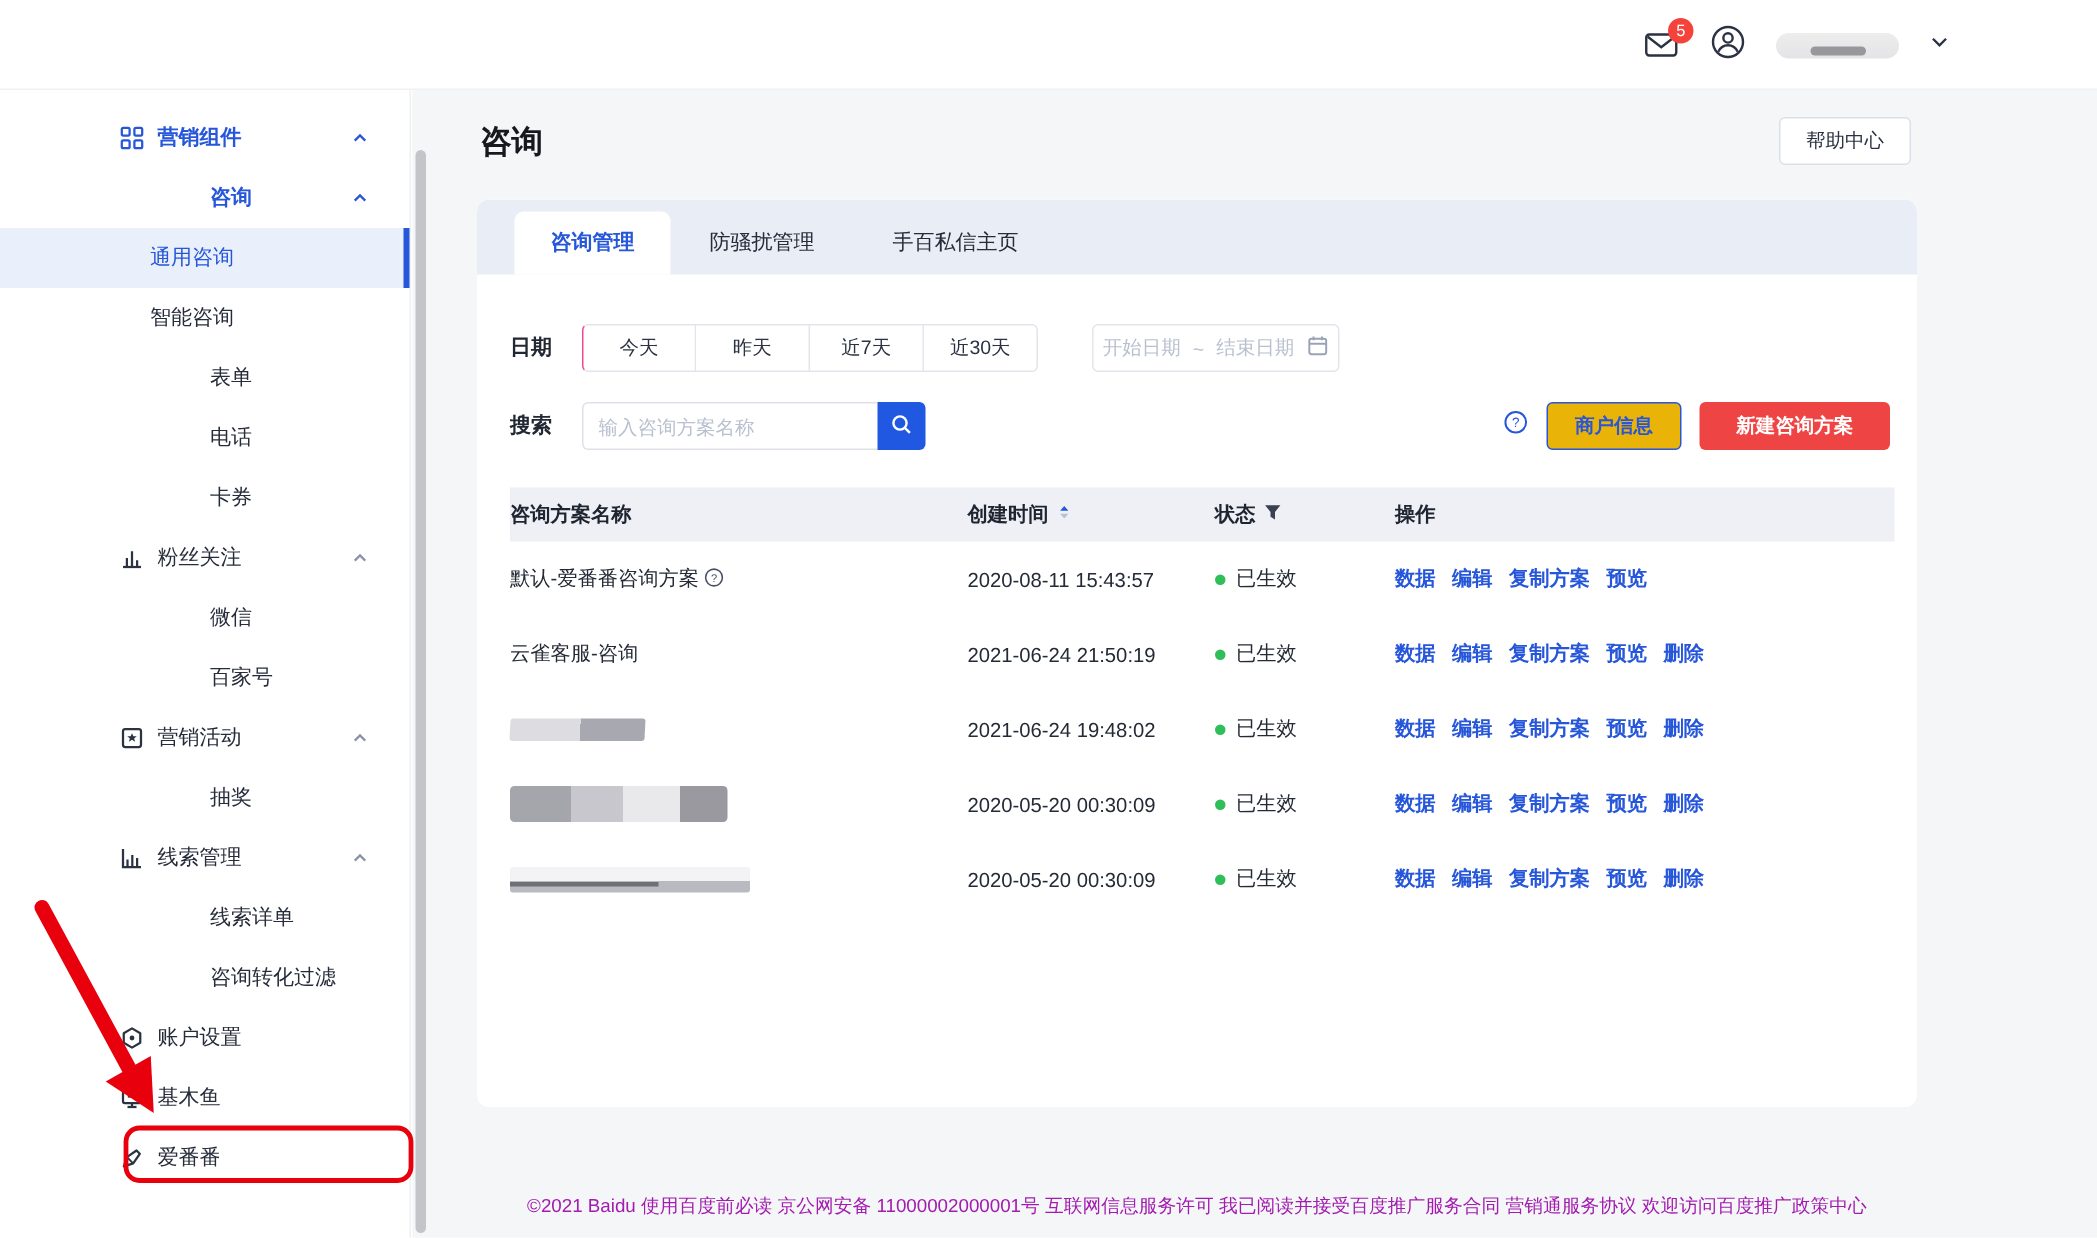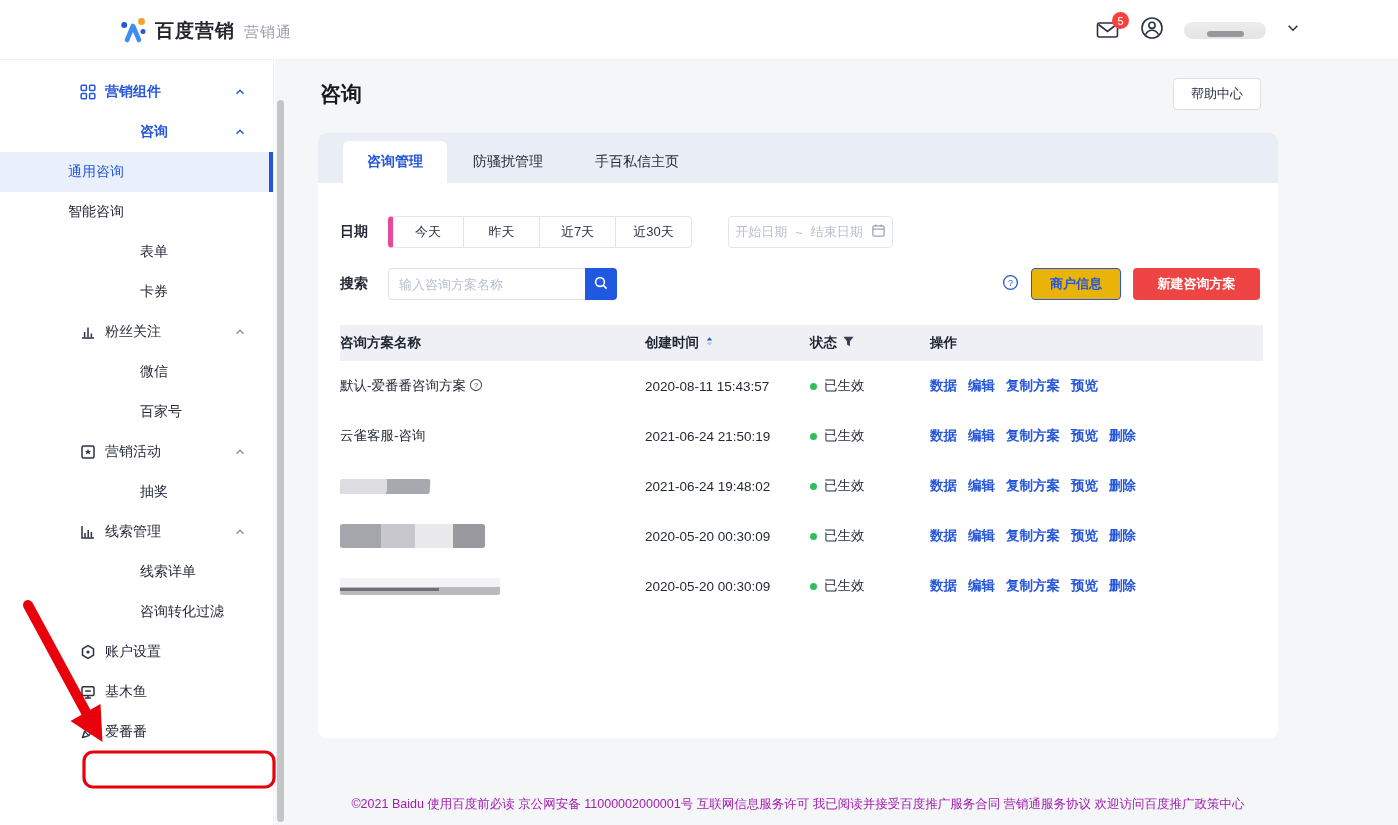--- a/index.html
+++ b/index.html
@@ -19,48 +19,48 @@
   .redacted-pill { width:82px; height:17px; border-radius:9px; background:linear-gradient(#ededee,#e4e4e6); position:relative; overflow:hidden; }
   .redacted-pill::after { content:""; position:absolute; left:28%; bottom:2px; width:45%; height:6px; background:#97979c; border-radius:3px; }
 
   
   .sidebar { position:absolute; left:0; top:60px; width:274px; height:765px; background:#fff;
     border-right:1px solid #eef0f2; padding-top:12px; z-index:2; }
   .nav-item { height:40px; display:flex; align-items:center; font-size:14px; color:#262c3a; cursor:pointer; position:relative; }
   .nav-item .nicon { width:16px; height:16px; margin-right:9px; display:inline-flex; }
   .lvl1 { padding-left:80px; }
   .lvl2 { padding-left:140px; }
-  .lvl3 { padding-left:68px; }
+  .lvl3 { padding-left:100px; }
   .chev { position:absolute; right:26px; top:13px; width:14px; height:14px; }
   .blue { color:#2656d9; font-weight:600; }
   .nav-item.active { background:#e9f0fb; }
   .nav-item.active::after { content:""; position:absolute; right:0; top:0; width:4px; height:100%; background:#2656d9; }
   .nav-item.active .nlabel { color:#2656d9; }
   .side-scrollbar { position:absolute; left:277px; top:100px; width:7px; height:722px; border-radius:4px; background:#c4c5c9; z-index:3; }
 
   
   .main { position:absolute; left:275px; top:60px; width:1123px; height:765px; background:#f5f6f8; }
   .content { position:absolute; left:43px; top:0; width:960px; }
   .page-head { position:relative; height:73px; }
   .page-title { position:absolute; left:2px; top:20px; font-size:21px; font-weight:700; color:#17191e; }
-  .help-btn { position:absolute; right:17px; top:18px; width:88px; height:32px; background:#fff; border:1px solid #dcdfe6;
+  .help-btn { position:absolute; right:4px; top:18px; width:88px; height:32px; background:#fff; border:1px solid #dcdfe6;
     border-radius:4px; font-size:13px; color:#2b3242; display:flex; align-items:center; justify-content:center; cursor:pointer; }
 
   .card { position:relative; width:960px; height:605px; border-radius:8px; background:#fff; overflow:hidden; }
   .tabstrip { height:50px; background:#e9edf5; display:flex; align-items:flex-end; padding-left:25px; border-radius:8px 8px 0 0; }
   .tab { height:42px; display:flex; align-items:center; justify-content:center; font-size:14px; color:#262c3a; cursor:pointer; padding:0 26px; }
   .tab.active { background:#fff; border-radius:6px 6px 0 0; color:#2656d9; font-weight:600; width:104px; padding:0; }
 
   .card-body { padding:33px 15px 0 22px; }
   .filter-row { display:flex; align-items:center; margin-bottom:20px; position:relative; }
   .filter-label { font-size:14px; font-weight:700; color:#22283300; color:#222833; width:28px; margin-right:20px; }
   .seg-group { display:flex; }
   .seg-btn { width:76px; height:32px; background:#fff; border:1px solid #e3e5eb; border-left:none; font-size:13px; color:#2b3242;
     display:flex; align-items:center; justify-content:center; cursor:pointer; }
-  .seg-btn:first-child { border-left:5px solid #ec4899; border-radius:4px 0 0 4px; }
+  .seg-btn:first-child { border-left:1px solid #ec4899; border-radius:4px 0 0 4px; }
   .seg-btn:last-child { border-radius:0 4px 4px 0; }
   .range-box { margin-left:36px; width:165px; height:32px; border:1px solid #e3e5eb; border-radius:4px; display:flex;
     align-items:center; justify-content:center; gap:8px; font-size:13px; color:#b9c0cf; cursor:pointer; }
   .search-input { width:197px; height:32px; border:1px solid #dfe1e8; border-right:none; border-radius:4px 0 0 4px;
     font-size:13px; padding:0 10px; outline:none; color:#14532d; font-family:inherit; }
   .search-input::placeholder { color:#b9c0cf; }
   .search-btn { width:32px; height:32px; background:#2158e2; border:none; border-radius:0 4px 4px 0; cursor:pointer;
     display:flex; align-items:center; justify-content:center; }
   .right-actions { position:absolute; right:3px; top:0; display:flex; align-items:center; gap:12px; }
   .merchant-btn { width:90px; height:32px; background:#eab308; border:1px solid #2656d9; border-radius:4px; color:#2656d9;
@@ -86,32 +86,20 @@
 
   .footer { margin-top:58px; text-align:center; font-size:12.5px; color:#a21caf; }
 
   
   .annotation { position:absolute; left:0; top:0; width:1398px; height:825px; pointer-events:none; z-index:9; }
 </style>
 </head>
 <body>
 
 <header class="topbar">
-  <div class="brand">
-    <span>
-      <svg width="30" height="30" viewBox="0 0 30 30">
-        <circle cx="6.2" cy="11" r="3" fill="#2656d9"></circle>
-        <circle cx="23.5" cy="7.5" r="3.4" fill="#f7a223"></circle>
-        <circle cx="25" cy="17.5" r="2.5" fill="#2656d9"></circle>
-        <path d="M9,26 L15,12 L21,26" stroke="#3f8cf3" stroke-width="4.6" fill="none" stroke-linecap="round" stroke-linejoin="round"></path>
-      </svg>
-    </span>
-    <span class="brand-text">百度营销</span>
-    <span class="brand-suffix">营销通</span>
-  </div>
   <div class="topbar-right">
     <div class="mail-wrap">
       <svg width="24" height="20" viewBox="0 0 24 20">
         <rect x="1.5" y="3" width="20" height="14" rx="2" fill="none" stroke="#2b3242" stroke-width="1.6"></rect>
         <path d="M2.5,4.5 L11.5,11.5 L20.5,4.5" fill="none" stroke="#2b3242" stroke-width="1.6"></path>
       </svg>
       <span class="badge">5</span>
     </div>
     <span>
       <svg width="24" height="24" viewBox="0 0 24 24">
@@ -163,20 +151,23 @@
 
   <div class="nav-item lvl3">
     <span class="nlabel">智能咨询</span>
   </div>
 
   <div class="nav-item lvl2">
     <span class="nlabel">表单</span>
   </div>
 
 
+  <div class="nav-item lvl2">
+    <span class="nlabel">电话</span>
+  </div>
 
   <div class="nav-item lvl2">
     <span class="nlabel">卡券</span>
   </div>
 
   <div class="nav-item lvl1">
     <span class="nicon">
       <svg width="16" height="16" viewBox="0 0 16 16">
           <g stroke="#2b3242" stroke-width="1.5" fill="none">
         <path d="M2,14 H14"></path>

